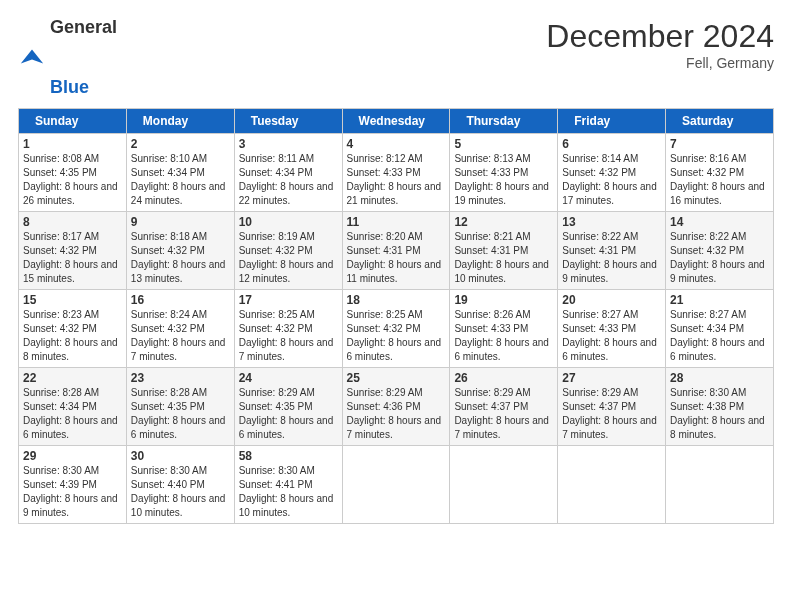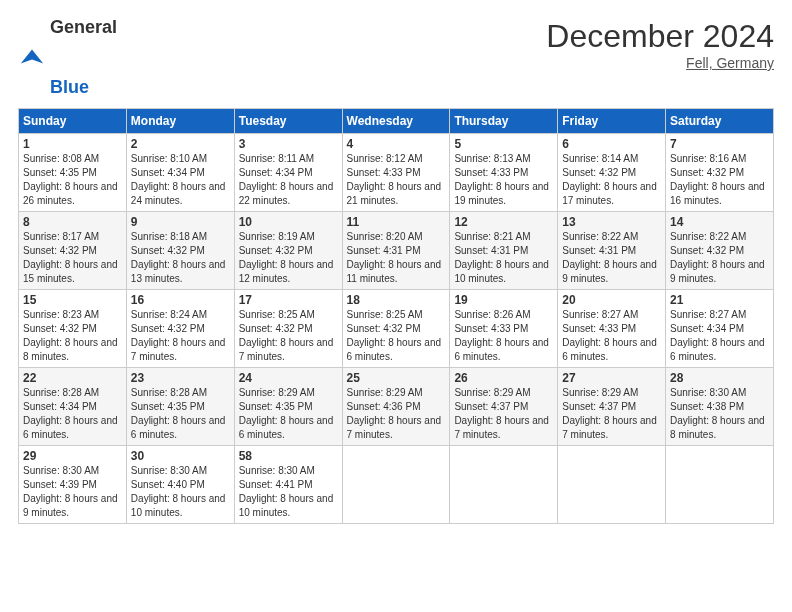--- a/index.html
+++ b/index.html
@@ -51,32 +51,31 @@
       text-align: right;
     }
     .month-title {
       font-size: 32px;
       font-weight: normal;
       color: #333;
     }
     .location {
       font-size: 14px;
       color: #555;
-      text-decoration: underline;
     }
     .calendar {
       width: 100%;
       border-collapse: collapse;
     }
     .calendar th {
       background: #1565c0;
       color: #fff;
       font-size: 12px;
       font-weight: bold;
-      padding: 5px 4px;
+      padding: 5px 16px;
       text-align: left;
       border: 1px solid #ccc;
     }
     .calendar td {
       vertical-align: top;
       border: 1px solid #ccc;
       padding: 3px 4px;
       font-size: 9.5px;
       color: #333;
       width: 14.28%;

